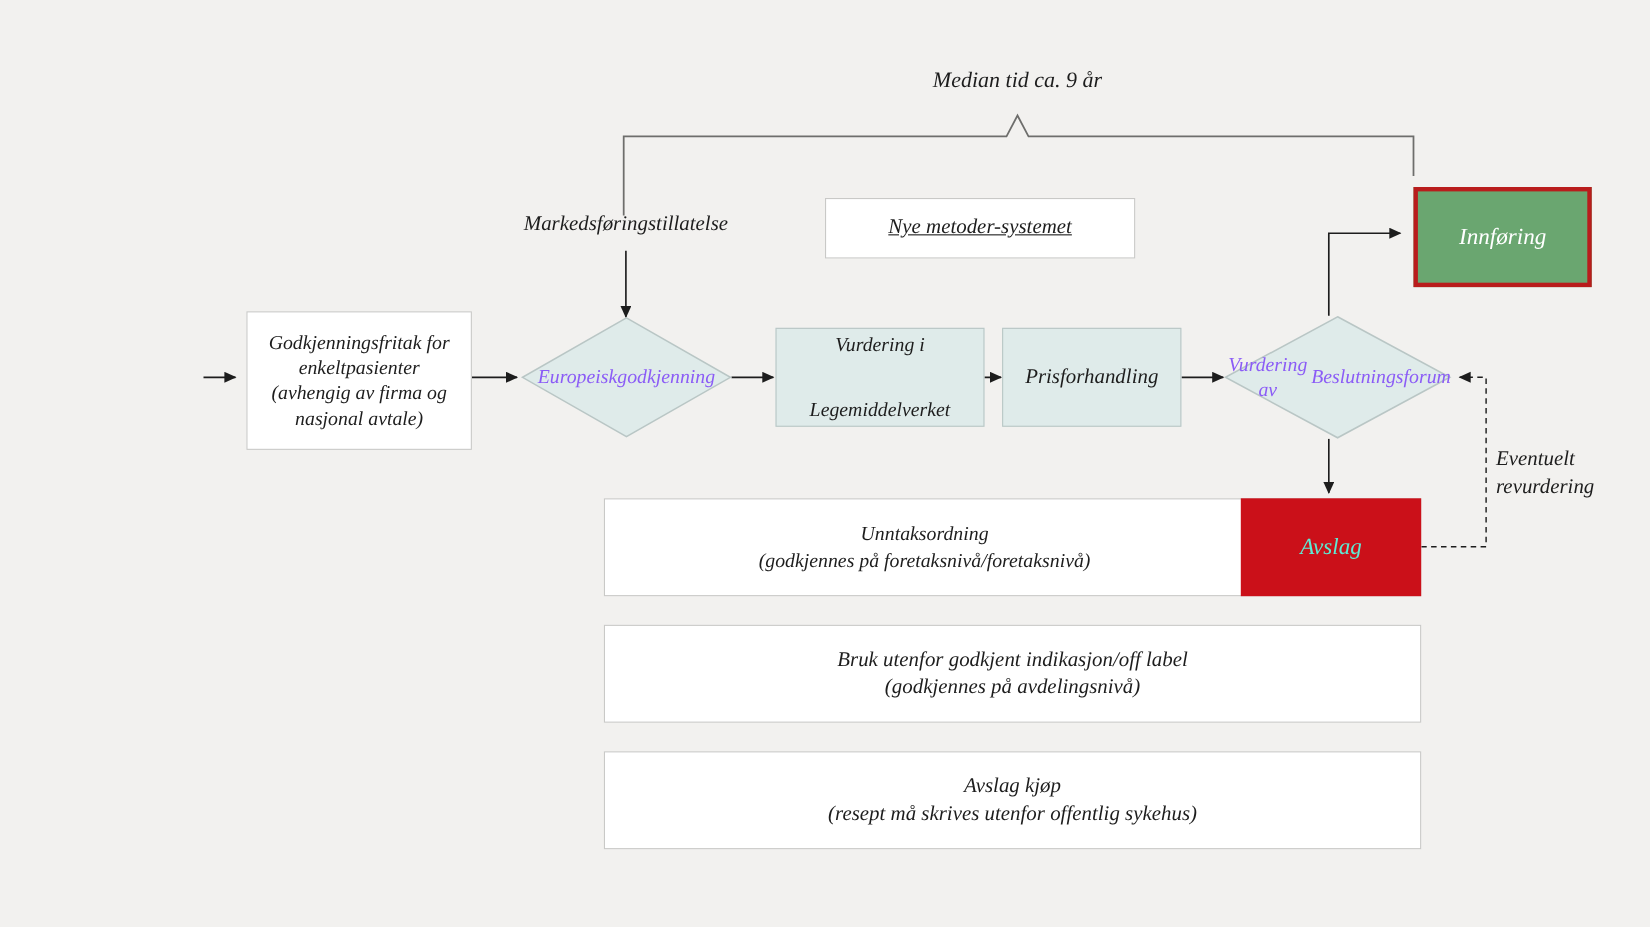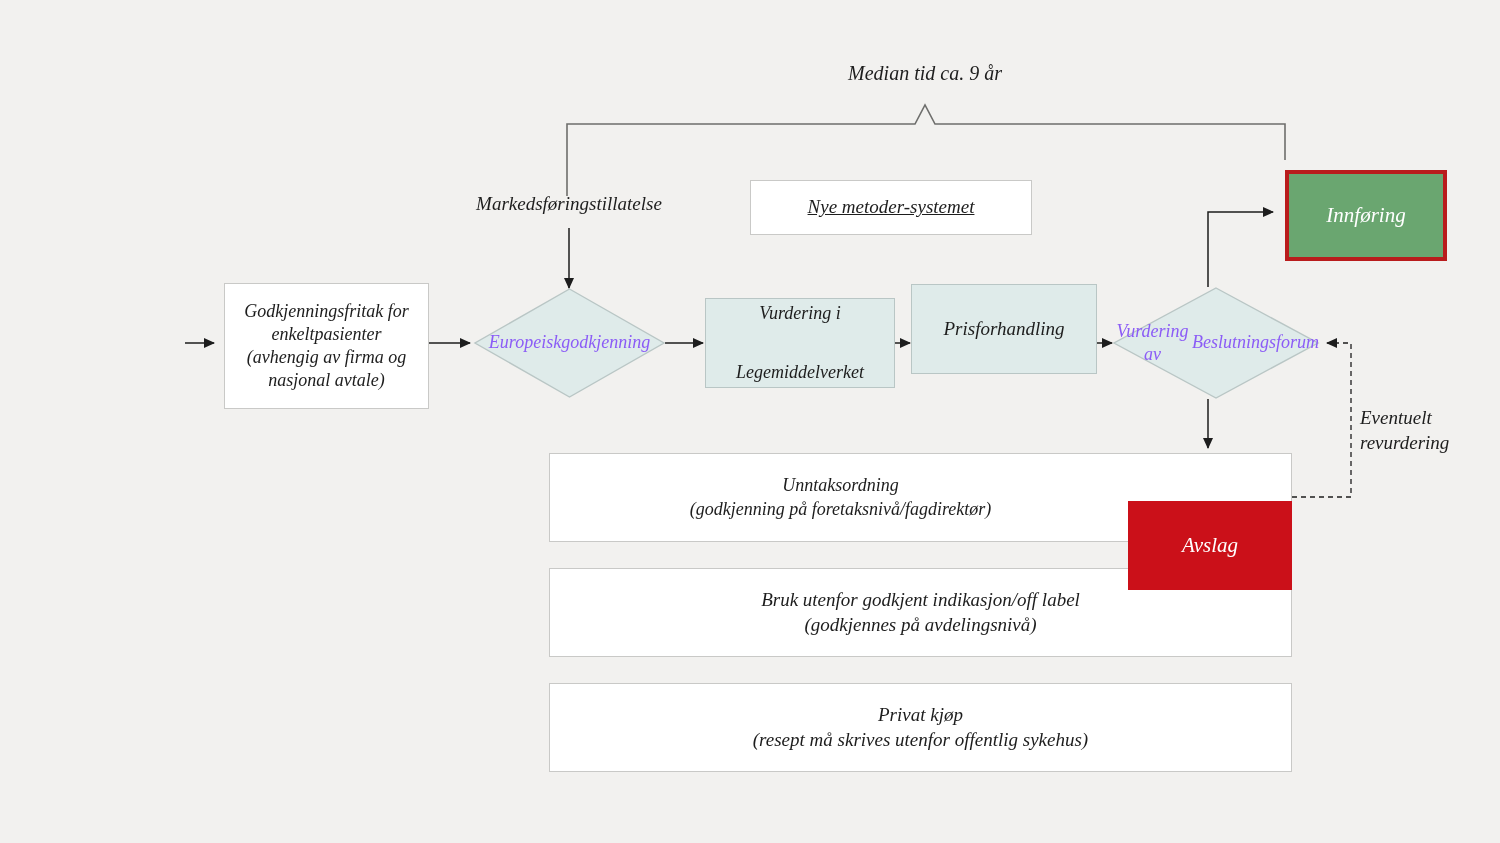--- a/index.html
+++ b/index.html
@@ -47,22 +47,21 @@
     border-color: #b9c6c5;
   }
   .box.green {
     background: #6aa670;
     border: 4px solid #b91c1c;
     color: #ffffff;
   }
   .box.red {
     background: #cb1019;
     border: none;
-    color: #ffffff;
-    margin-top: 48px;
+    color: #5eead4;
   }
   .diamond-wrap {
     position: absolute;
   }
   .diamond-wrap svg {
     position: absolute;
     left: 0;
     top: 0;
     overflow: visible;
   }
@@ -158,50 +157,50 @@
 
   <div class="node box" style="left:750px; top:180px; width:282px; height:55px; font-size:19px;text-decoration:underline;">
     <span>Nye metoder-systemet</span>
   </div>
 
   <div class="node box mint" style="left:705px; top:298px; width:190px; height:90px; font-size:18px;gap:35px;">
     <span>Vurdering i</span>
     <span>Legemiddelverket</span>
   </div>
 
-  <div class="node box mint" style="left:911px; top:284px; width:186px; height:90px; font-size:19px;">
+  <div class="node box mint" style="left:911px; top:298px; width:163px; height:90px; font-size:19px;">
     <span>Prisforhandling</span>
   </div>
 
   <div class="diamond-wrap" style="left:1113px; top:287px; width:206px; height:112px;">
     <svg width="206" height="112" viewBox="0 0 206 112">
       <polygon points="103,1 205,56 103,111 1,56" fill="#dfebea" stroke="#b9c6c5" stroke-width="1.4"></polygon>
     </svg>
     <div class="diamond-label" style="font-size:18px;">
       <span>Vurdering av</span>
       <span>Beslutningsforum</span>
     </div>
   </div>
 
   <div class="node box green" style="left:1285px; top:170px; width:162px; height:91px; font-size:21px;">
     <span>Innføring</span>
   </div>
 
   <div class="node box" style="left:549px; top:453px; width:743px; height:89px; font-size:18px; z-index:1;">
     <span style="margin-left:-160px;">Unntaksordning</span>
-    <span style="margin-left:-160px;">(godkjenning på foretaksnivå/fagdirektør)</span>
+    <span style="margin-left:-160px;">(godkjennes på foretaksnivå/foretaksnivå)</span>
   </div>
 
   <div class="node box red" style="left:1128px; top:453px; width:164px; height:89px; font-size:21px; z-index:2;">
     <span>Avslag</span>
   </div>
 
   <div class="node box" style="left:549px; top:568px; width:743px; height:89px; font-size:19px;">
     <span>Bruk utenfor godkjent indikasjon/off label</span>
     <span>(godkjennes på avdelingsnivå)</span>
   </div>
 
   <div class="node box" style="left:549px; top:683px; width:743px; height:89px; font-size:19px;">
-    <span>Privat kjøp</span>
+    <span>Avslag kjøp</span>
     <span>(resept må skrives utenfor offentlig sykehus)</span>
   </div>
 
 </div>
 
 </body></html>

